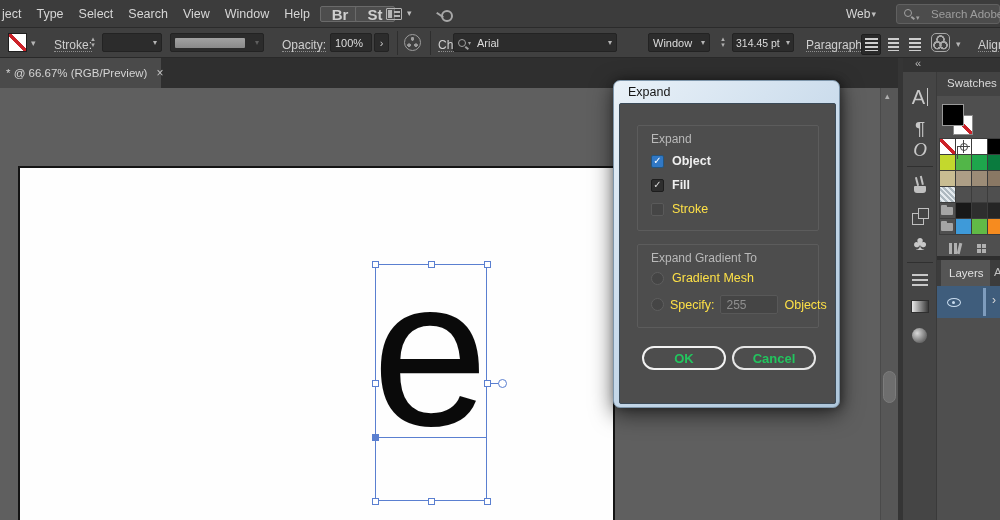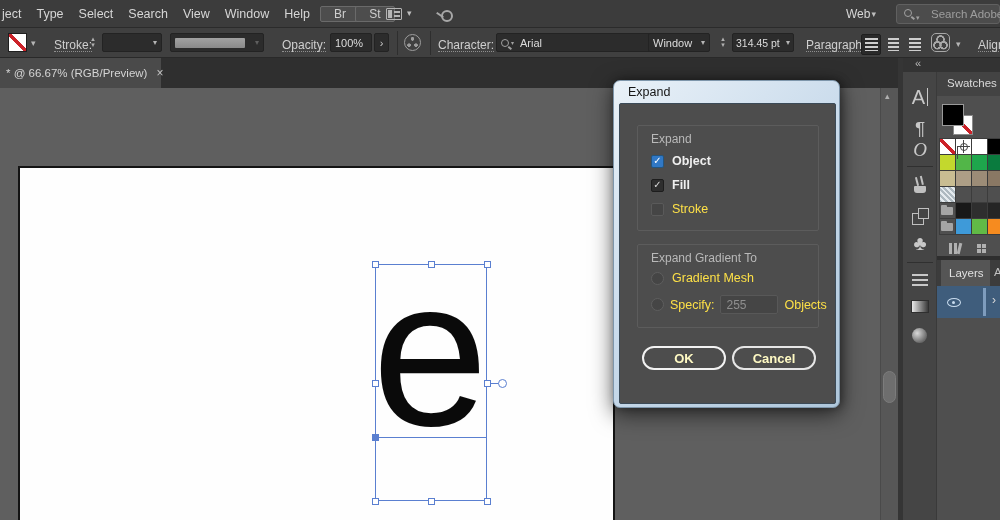--- a/index.html
+++ b/index.html
@@ -3,21 +3,21 @@
 <meta charset="utf-8">
 <style>
   html,body{margin:0;padding:0;background:#222;}
   *{box-sizing:border-box;font-family:"Liberation Sans",sans-serif;}
   #app{position:relative;width:1000px;height:520px;overflow:hidden;background:#5f5f5f;}
 
   
   .menu-bar{position:absolute;left:0;top:0;width:1000px;height:28px;background:#3c3c3c;border-bottom:1px solid #2b2b2b;}
   .menu-items{position:absolute;left:2px;top:0;height:28px;display:flex;align-items:center;gap:15px;}
   .menu-item{font-size:12.5px;color:#d6d6d6;white-space:nowrap;}
-  .badge{position:absolute;top:6px;width:40px;height:16px;background:#4d4d4d;border:1px solid #6a6a6a;border-radius:2px;color:#cfcfcf;font-size:12px;display:flex;align-items:center;justify-content:center;}
+  .badge{position:absolute;top:6px;width:40px;height:16px;background:#4d4d4d;border:1px solid #6a6a6a;border-radius:2px;color:#cfcfcf;font-size:15px;display:flex;align-items:center;justify-content:center;font-weight:bold;}
   .badge-br{left:320px;}
   .badge-st{left:355px;}
   .ws-icon{position:absolute;left:386px;top:8px;width:16px;height:12px;border:1px solid #b5b5b5;border-radius:1px;}
   .ws-icon::before{content:"";position:absolute;left:1px;top:1px;width:4px;height:8px;background:#b5b5b5;}
   .ws-icon::after{content:"";position:absolute;left:7px;top:2px;width:6px;height:2px;background:#b5b5b5;box-shadow:0 4px 0 #b5b5b5;}
   .ws-chevron{position:absolute;left:407px;top:8px;font-size:9px;color:#bdbdbd;}
   .share-icon{position:absolute;left:436px;top:7px;width:15px;height:13px;}
   .share-icon::before{content:"";position:absolute;left:5px;top:3px;width:8px;height:8px;border:2px solid #a8a8a8;border-radius:50%;}
   .share-icon::after{content:"";position:absolute;left:0;top:7px;width:8px;height:2px;background:#a8a8a8;transform:rotate(35deg);}
   .workspace-switch{position:absolute;left:846px;top:0;height:28px;display:flex;align-items:center;gap:1px;}
@@ -90,21 +90,21 @@
   .group-label{position:absolute;left:13px;top:6px;font-size:12px;color:#b9b9b9;}
   .opt-row{position:absolute;left:13px;display:flex;align-items:center;gap:8px;}
   .checkbox{width:13px;height:13px;border-radius:2px;flex:none;display:flex;align-items:center;justify-content:center;font-size:10px;line-height:10px;}
   .checkbox.on-blue{background:#3178c5;border:1px solid #23557f;color:#fff;}
   .checkbox.on-dark{background:#2e2e2e;border:1px solid #1d1d1d;color:#d9d9d9;}
   .checkbox.off{background:#454545;border:1px solid #5a5a5a;color:transparent;}
   .opt-label{font-size:12.5px;font-weight:bold;color:#efefef;}
   .opt-label.dis{color:#fde047;font-weight:normal;}
   .radio{width:13px;height:13px;border-radius:50%;background:#454545;border:1px solid #5e5e5e;flex:none;}
   .spec-field{width:58px;height:19px;background:#454545;border:1px solid #585858;border-radius:2px;font-size:12px;color:#8f8f8f;display:flex;align-items:center;padding:0 5px;}
-  .dlg-btn{position:absolute;top:242px;width:84px;height:24px;border-radius:12px;background:transparent;color:#fef9c3;font-size:13px;font-weight:bold;display:flex;align-items:center;justify-content:center;}
+  .dlg-btn{position:absolute;top:242px;width:84px;height:24px;border-radius:12px;background:transparent;color:#22c55e;font-size:13px;font-weight:bold;display:flex;align-items:center;justify-content:center;}
   .btn-ok{left:22px;border:2.5px solid #f2f2f2;}
   .btn-cancel{left:112px;border:2px solid #e6e6e6;}
 
   
   .r-divider{position:absolute;left:898px;top:58px;width:5px;height:462px;background:#353535;}
   .collapse-strip{position:absolute;left:903px;top:58px;width:97px;height:14px;background:#333333;}
   .collapse-strip .cg{position:absolute;left:12px;top:-1px;font-size:11px;color:#b8b8b8;}
   .dock{position:absolute;left:903px;top:72px;width:34px;height:448px;background:#454545;border-right:1px solid #3a3a3a;}
   .dock-icon{position:absolute;left:0;width:34px;text-align:center;color:#c8c8c8;}
   .di-char{top:14px;font-size:20px;}
@@ -210,21 +210,21 @@
     <div class="field" style="left:330px;width:42px;">
       <span>100%</span>
     </div>
     <div class="popup-btn">
       <span>›</span>
     </div>
     <span class="vsep" style="left:397px;"></span>
     <span class="recolor-icon"></span>
     <span class="vsep" style="left:430px;"></span>
     <span class="cb-label" style="left:438px;">Character:</span>
-    <div class="field" style="left:496px;width:164px;text-align:right;">
+    <div class="field" style="left:453px;width:164px;text-align:right;">
       <span class="font-mag"></span>
       <span class="font-mag-chev">▾</span>
       <span>Arial</span>
       <span class="chev">▾</span>
     </div>
     <div class="field" style="left:648px;width:62px;">
       <span>Window</span>
       <span class="chev">▾</span>
     </div>
     <span class="stepper size-stepper">

